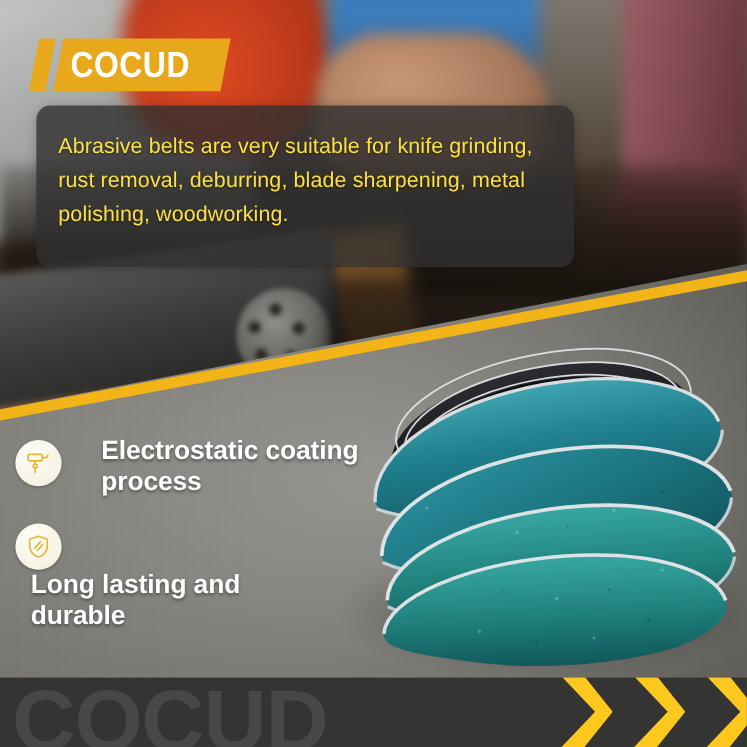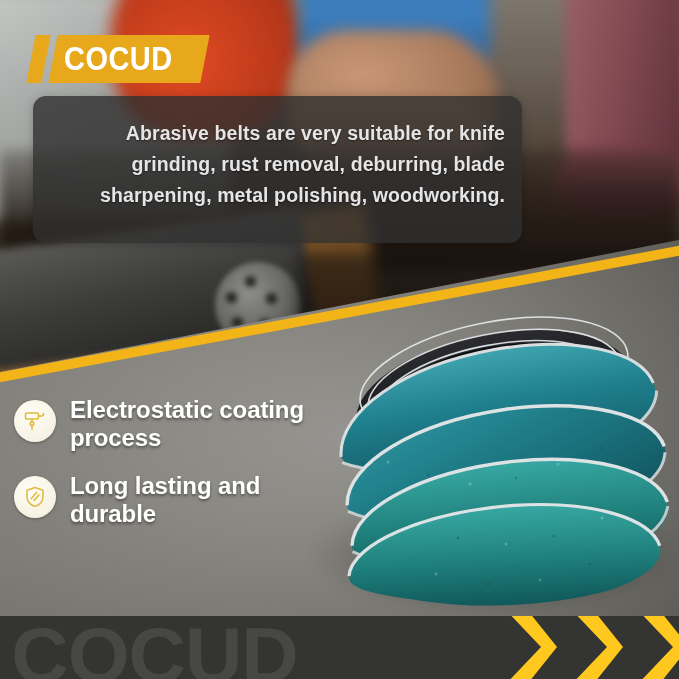--- a/index.html
+++ b/index.html
@@ -97,24 +97,23 @@
 
   
   .callout{
     position:absolute;left:33px;top:96px;width:489px;height:147px;
     background:rgba(48,48,48,.80);
     border-radius:13px;
     box-shadow:0 2px 10px rgba(0,0,0,.22);
   }
   .callout-text{
     position:absolute;left:20px;top:22px;width:452px;
-    color:#e5e5e5;font-size:19.5px;line-height:31px;font-weight:700;
+    color:#fde047;font-size:19.5px;line-height:31px;font-weight:400;
     letter-spacing:.1px;
     text-shadow:0 1px 2px rgba(0,0,0,.45);
-    text-align:right;
   }
 
   
   .logo{position:absolute;left:31px;top:35px;height:48px;}
   .logo-slash{
     position:absolute;left:0;top:0;width:15px;height:48px;
     background:#E8A81C;
     transform:skewX(-11deg);
   }
   .logo-plate{
@@ -145,38 +144,38 @@
     background:
       radial-gradient(ellipse 560px 330px at 54% 46%, #9a9894 0%, #87857f 38%, #76746e 68%, #636159 100%);
   }
   .lower-sheen{
     position:absolute;left:0;top:0;width:679px;height:447px;
     background:linear-gradient(100deg,rgba(255,255,255,.10) 0%,rgba(255,255,255,.02) 35%,rgba(0,0,0,.06) 70%,rgba(0,0,0,.16) 100%);
   }
 
   
   .features{position:absolute;left:14px;top:396px;width:340px;}
-  .feature{position:relative;display:flex;align-items:flex-start;margin-bottom:14px;}
+  .feature{position:relative;display:flex;align-items:flex-start;margin-bottom:14px;justify-content:space-between;}
   .feature-badge{
     flex:0 0 auto;width:42px;height:42px;border-radius:50%;
     background:radial-gradient(circle at 38% 32%,#fffdf5 0%,#f6f2e4 70%,#e9e3d2 100%);
     box-shadow:0 1px 3px rgba(0,0,0,.30);
     display:flex;align-items:center;justify-content:center;
     margin-top:4px;
   }
   .feature-badge svg{display:block;}
   .feature-text{
     margin-left:14px;
     color:#ffffff;font-size:24px;line-height:28px;font-weight:bold;
     letter-spacing:-.1px;
     text-shadow:0 2px 3px rgba(0,0,0,.42);
     max-width:262px;
   }
   .f1{margin-bottom:20px;}
-  .f2{margin-bottom:20px;}
+  .f2{margin-bottom:20px;flex-direction:column;}
 
   
   .product{
     position:absolute;left:318px;top:312px;width:366px;height:300px;
   }
   .product svg{display:block;}
   .prod-shadow{
     position:absolute;left:316px;top:500px;width:360px;height:110px;
     background:radial-gradient(ellipse at 50% 50%,rgba(0,0,0,.38) 0%,rgba(0,0,0,.18) 45%,rgba(0,0,0,0) 75%);
     filter:blur(6px);

